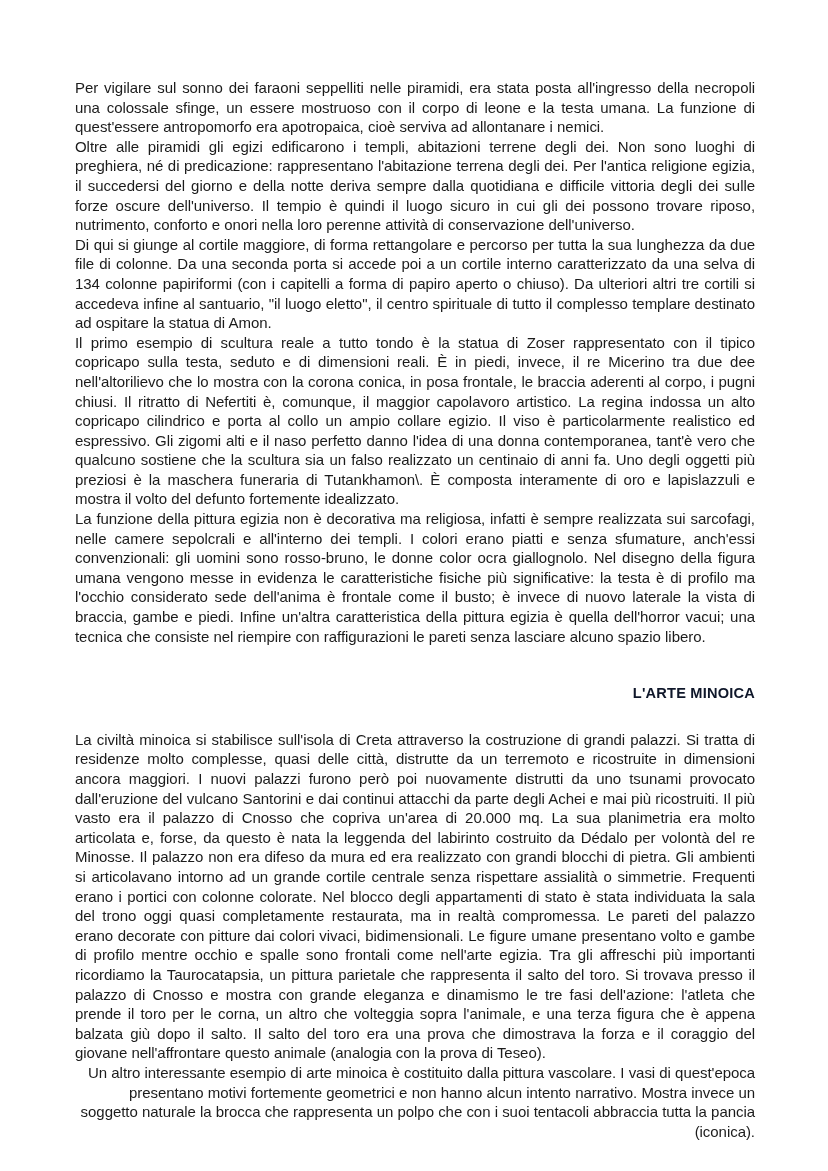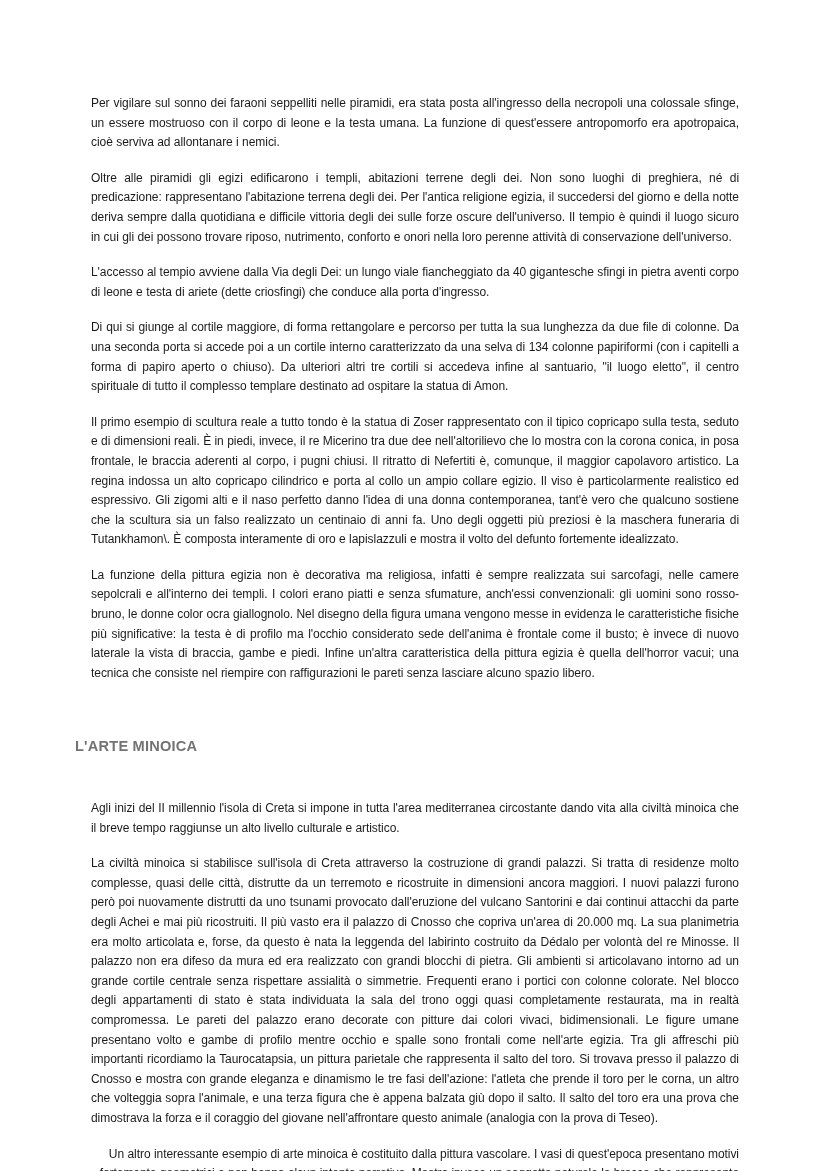--- a/index.html
+++ b/index.html
@@ -20,71 +20,70 @@
     overflow: hidden;
     box-sizing: border-box;
   }
   #content {
     position: absolute;
     left: 75px;
     top: 78px;
     width: 680px;
   }
   p.para {
-    margin: 16px;
+    margin: 0;
     padding: 0;
-    font-size: 12px;
+    font-size: 15px;
     line-height: 19.6px;
     text-align: justify;
     text-justify: inter-word;
     letter-spacing: -0.05px;
     word-spacing: 0.1px;
     color: #1b1b1b;
     -webkit-hyphens: none;
     hyphens: none;
   }
   p.para:last-child {
     text-align: right;
   }
   h2.section-heading {
     margin: 0;
     padding: 0;
     font-size: 14.6px;
     line-height: 19.6px;
     font-weight: bold;
     letter-spacing: 0.2px;
-    color: #737373;
+    color: #0f172a;
+    text-align: right;
   }
   .spacer-before-heading { height: 38px; }
   .spacer-after-heading { height: 26px; }
 </style>
 </head>
 <body>
 
 <div id="page">
   <div id="content">
 
     <p class="para">Per vigilare sul sonno dei faraoni seppelliti nelle piramidi, era stata posta all'ingresso della necropoli una colossale sfinge, un essere mostruoso con il corpo di leone e la testa umana. La funzione di quest'essere antropomorfo era apotropaica, cioè serviva ad allontanare i nemici.</p>
 
     <p class="para">Oltre alle piramidi gli egizi edificarono i templi, abitazioni terrene degli dei. Non sono luoghi di preghiera, né di predicazione: rappresentano l'abitazione terrena degli dei. Per l'antica religione egizia, il succedersi del giorno e della notte deriva sempre dalla quotidiana e difficile vittoria degli dei sulle forze oscure dell'universo. Il tempio è quindi il luogo sicuro in cui gli dei possono trovare riposo, nutrimento, conforto e onori nella loro perenne attività di conservazione dell'universo.</p>
 
-    <p class="para">L'accesso al tempio avviene dalla Via degli Dei: un lungo viale fiancheggiato da 40 gigantesche sfingi in pietra aventi corpo di leone e testa di ariete (dette criosfingi) che conduce alla porta d'ingresso.</p>
 
     <p class="para">Di qui si giunge al cortile maggiore, di forma rettangolare e percorso per tutta la sua lunghezza da due file di colonne. Da una seconda porta si accede poi a un cortile interno caratterizzato da una selva di 134 colonne papiriformi (con i capitelli a forma di papiro aperto o chiuso). Da ulteriori altri tre cortili si accedeva infine al santuario, "il luogo eletto", il centro spirituale di tutto il complesso templare destinato ad ospitare la statua di Amon.</p>
 
     <p class="para">Il primo esempio di scultura reale a tutto tondo è la statua di Zoser rappresentato con il tipico copricapo sulla testa, seduto e di dimensioni reali. È in piedi, invece, il re Micerino tra due dee nell'altorilievo che lo mostra con la corona conica, in posa frontale, le braccia aderenti al corpo, i pugni chiusi. Il ritratto di Nefertiti è, comunque, il maggior capolavoro artistico. La regina indossa un alto copricapo cilindrico e porta al collo un ampio collare egizio. Il viso è particolarmente realistico ed espressivo. Gli zigomi alti e il naso perfetto danno l'idea di una donna contemporanea, tant'è vero che qualcuno sostiene che la scultura sia un falso realizzato un centinaio di anni fa. Uno degli oggetti più preziosi è la maschera funeraria di Tutankhamon\. È composta interamente di oro e lapislazzuli e mostra il volto del defunto fortemente idealizzato.</p>
 
     <p class="para">La funzione della pittura egizia non è decorativa ma religiosa, infatti è sempre realizzata sui sarcofagi, nelle camere sepolcrali e all'interno dei templi. I colori erano piatti e senza sfumature, anch'essi convenzionali: gli uomini sono rosso-bruno, le donne color ocra giallognolo. Nel disegno della figura umana vengono messe in evidenza le caratteristiche fisiche più significative: la testa è di profilo ma l'occhio considerato sede dell'anima è frontale come il busto; è invece di nuovo laterale la vista di braccia, gambe e piedi. Infine un'altra caratteristica della pittura egizia è quella dell'horror vacui; una tecnica che consiste nel riempire con raffigurazioni le pareti senza lasciare alcuno spazio libero.</p>
 
     <div class="spacer-before-heading"></div>
 
     <h2 class="section-heading">L'ARTE MINOICA</h2>
 
     <div class="spacer-after-heading"></div>
 
-    <p class="para">Agli inizi del II millennio l'isola di Creta si impone in tutta l'area mediterranea circostante dando vita alla civiltà minoica che il breve tempo raggiunse un alto livello culturale e artistico.</p>
 
     <p class="para">La civiltà minoica si stabilisce sull'isola di Creta attraverso la costruzione di grandi palazzi. Si tratta di residenze molto complesse, quasi delle città, distrutte da un terremoto e ricostruite in dimensioni ancora maggiori. I nuovi palazzi furono però poi nuovamente distrutti da uno tsunami provocato dall'eruzione del vulcano Santorini e dai continui attacchi da parte degli Achei e mai più ricostruiti. Il più vasto era il palazzo di Cnosso che copriva un'area di 20.000 mq. La sua planimetria era molto articolata e, forse, da questo è nata la leggenda del labirinto costruito da Dédalo per volontà del re Minosse. Il palazzo non era difeso da mura ed era realizzato con grandi blocchi di pietra. Gli ambienti si articolavano intorno ad un grande cortile centrale senza rispettare assialità o simmetrie. Frequenti erano i portici con colonne colorate. Nel blocco degli appartamenti di stato è stata individuata la sala del trono oggi quasi completamente restaurata, ma in realtà compromessa. Le pareti del palazzo erano decorate con pitture dai colori vivaci, bidimensionali. Le figure umane presentano volto e gambe di profilo mentre occhio e spalle sono frontali come nell'arte egizia. Tra gli affreschi più importanti ricordiamo la Taurocatapsia, un pittura parietale che rappresenta il salto del toro. Si trovava presso il palazzo di Cnosso e mostra con grande eleganza e dinamismo le tre fasi dell'azione: l'atleta che prende il toro per le corna, un altro che volteggia sopra l'animale, e una terza figura che è appena balzata giù dopo il salto. Il salto del toro era una prova che dimostrava la forza e il coraggio del giovane nell'affrontare questo animale (analogia con la prova di Teseo).</p>
 
     <p class="para">Un altro interessante esempio di arte minoica è costituito dalla pittura vascolare. I vasi di quest'epoca presentano motivi fortemente geometrici e non hanno alcun intento narrativo. Mostra invece un soggetto naturale la brocca che rappresenta un polpo che con i suoi tentacoli abbraccia tutta la pancia (iconica).</p>
 
   </div>
 </div>
 
 </body></html>

